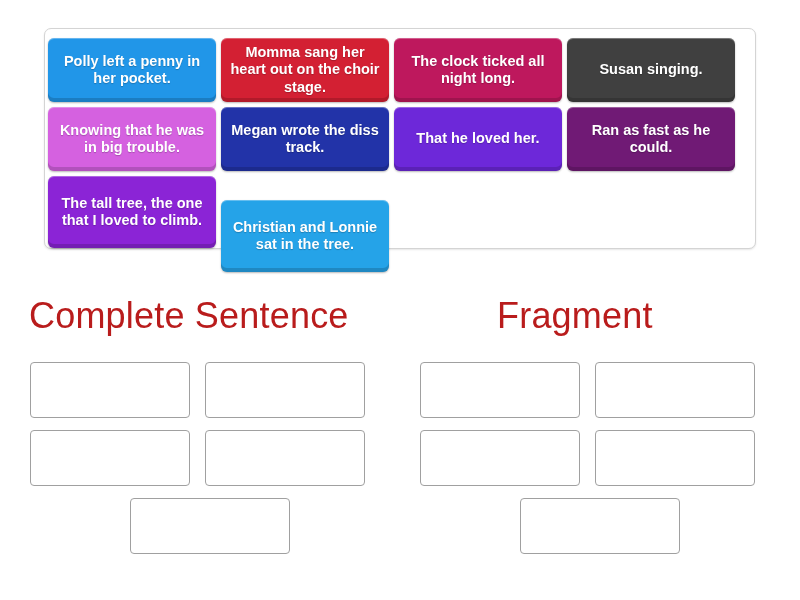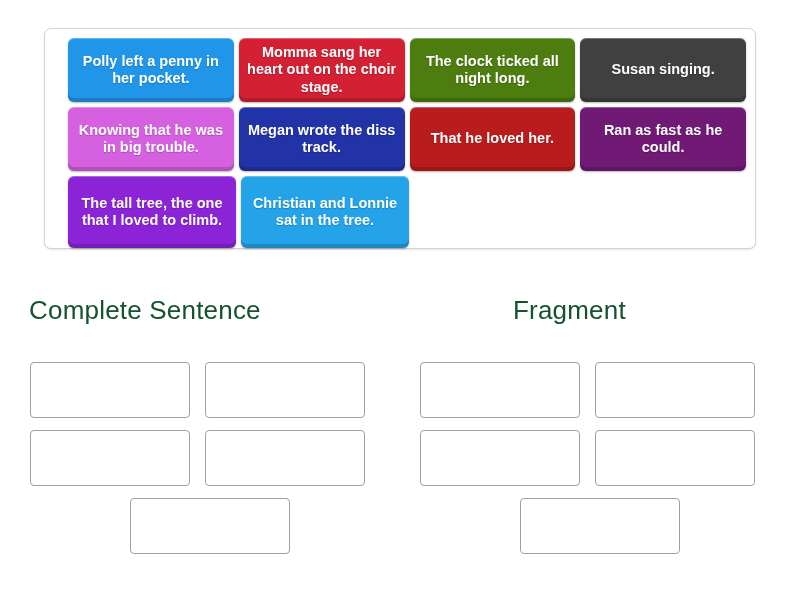--- a/index.html
+++ b/index.html
@@ -23,21 +23,21 @@
   .tray {
     position: absolute;
     left: 44px;
     top: 28px;
     width: 712px;
     height: 221px;
     background: #ffffff;
     border: 1px solid #d4d4d4;
     border-radius: 7px;
     box-shadow: 0 1px 2px rgba(0,0,0,0.10);
-    padding: 9px 9px 9px 23px;
+    padding: 9px 9px 9px 3px;
   }
 
   .tray-rows {
     display: flex;
     flex-direction: column;
     gap: 5px;
   }
 
   .tray-row {
     display: flex;
@@ -66,28 +66,28 @@
                 inset 0 -4px 0 rgba(0,0,0,0.16),
                 0 1px 2px rgba(0,0,0,0.28);
   }
 
   .tile.tall { min-height: 72px; text-align: center; }
   .tile .tile-text { display: block; width: 100%; }
 
   
   .cat-head {
     position: absolute;
-    font-size: 26px;
+    font-size: 36px;
     font-weight: normal;
-    color: #14532d;
+    color: #b91c1c;
     letter-spacing: 0.2px;
     white-space: nowrap;
   }
   #head-left  { left: 29px;  top: 295px; }
-  #head-right { left: 497px; top: 295px; margin-left: 16px; }
+  #head-right { left: 497px; top: 295px; }
 
   
   .dropgroup {
     position: absolute;
     top: 362px;
     width: 360px;
   }
   #group-left  { left: 30px; }
   #group-right { left: 420px; }
 
@@ -116,48 +116,48 @@
   <div class="tray">
     <div class="tray-rows">
 
       <div class="tray-row">
         <div class="tile" style="background: rgb(33, 150, 232);">
           <span class="tile-text">Polly left a penny in her pocket.</span>
         </div>
         <div class="tile" style="background: rgb(211, 32, 51);">
           <span class="tile-text">Momma sang her heart out on the choir stage.</span>
         </div>
-        <div class="tile" style="background: #4d7c0f;">
+        <div class="tile" style="background: #be185d;">
           <span class="tile-text">The clock ticked all night long.</span>
         </div>
         <div class="tile" style="background: #404040;">
           <span class="tile-text">Susan singing.</span>
         </div>
       </div>
 
       <div class="tray-row">
         <div class="tile" style="background: rgb(213, 97, 224);">
           <span class="tile-text">Knowing that he was in big trouble.</span>
         </div>
         <div class="tile" style="background: rgb(34, 51, 168);">
           <span class="tile-text">Megan wrote the diss track.</span>
         </div>
-        <div class="tile" style="background: #b91c1c;">
+        <div class="tile" style="background: #6d28d9;">
           <span class="tile-text">That he loved her.</span>
         </div>
         <div class="tile" style="background: #701a75;">
           <span class="tile-text">Ran as fast as he could.</span>
         </div>
       </div>
 
       <div class="tray-row">
         <div class="tile tall" style="background: rgb(139, 36, 214);">
           <span class="tile-text">The tall tree, the one that I loved to climb.</span>
         </div>
-        <div class="tile tall" style="background: rgb(37, 163, 232);">
+        <div class="tile tall" style="background: rgb(37, 163, 232); margin-top: 24px;">
           <span class="tile-text">Christian and Lonnie sat in the tree.</span>
         </div>
       </div>
 
     </div>
   </div>
 
   <div class="cat-head" id="head-left">Complete Sentence</div>
   <div class="cat-head" id="head-right">Fragment</div>
 

